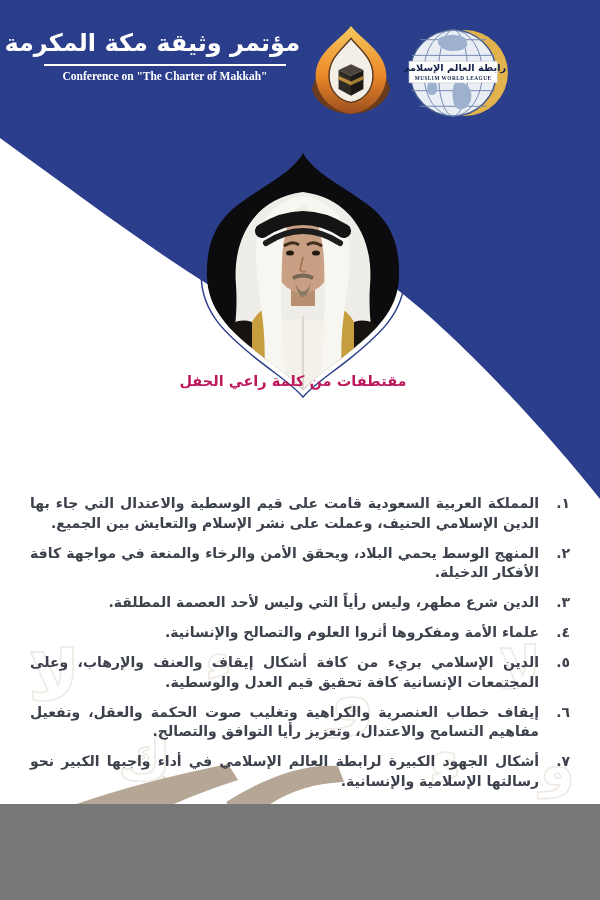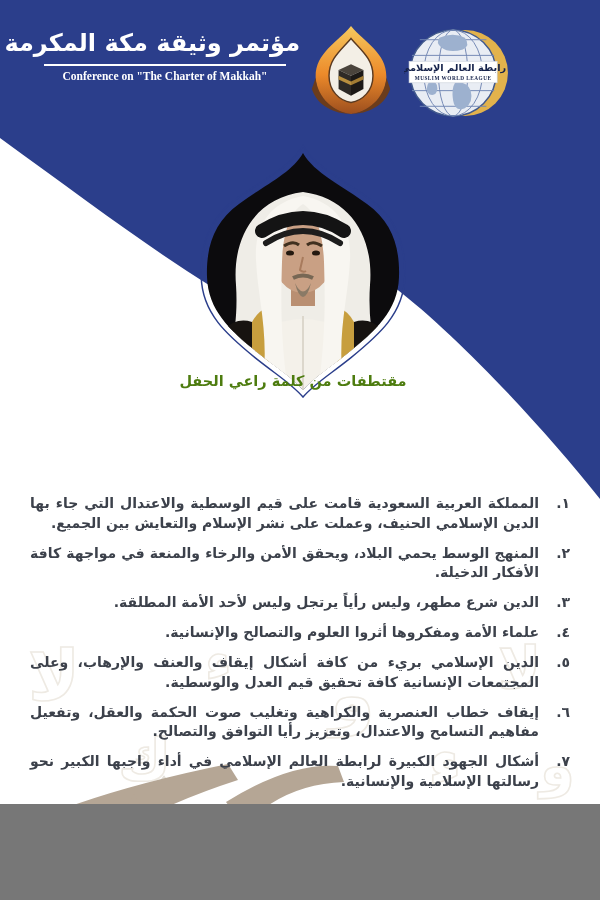--- a/index.html
+++ b/index.html
@@ -11,21 +11,21 @@
   
   .conf-logo{left:30px;top:28px;width:270px;text-align:center;color:#fff;z-index:5;}
   .conf-logo .ar{font-size:24px;font-weight:bold;white-space:nowrap;line-height:1.3;
                  letter-spacing:1px;direction:rtl;}
   .conf-logo .rule{border-top:2px solid #fff;margin:5px 14px 4px 14px;}
   .conf-logo .en{font-family:"Liberation Serif",serif;font-weight:bold;font-size:11.5px;
                  white-space:nowrap;}
 
   
   .caption{top:372px;left:0;right:14px;text-align:center;direction:rtl;
-           color:#4d7c0f;font-weight:bold;font-size:14.5px;line-height:19px;z-index:5;}
+           color:#be185d;font-weight:bold;font-size:14.5px;line-height:19px;z-index:5;}
   .king-name{top:410px;left:0;right:0;text-align:center;direction:rtl;
              color:#f1a33b;font-weight:bold;font-size:42px;line-height:66px;
              white-space:nowrap;z-index:5;}
 
   
   .points{top:494px;right:30px;left:30px;direction:rtl;z-index:3;margin:0;padding:0;
           list-style:none;color:#3c414b;font-weight:bold;font-size:14px;line-height:19.5px;}
   .points li{display:flex;gap:7px;margin-bottom:10.5px;}
   .points .num{flex:0 0 24px;text-align:right;}
   .points .txt{flex:1;text-align:justify;}
@@ -194,21 +194,21 @@
     <li>
       <span class="num">١.</span>
       <span class="txt">المملكة العربية السعودية قامت على قيم الوسطية والاعتدال التي جاء بها الدين الإسلامي الحنيف، وعملت على نشر الإسلام والتعايش بين الجميع.</span>
     </li>
     <li>
       <span class="num">٢.</span>
       <span class="txt">المنهج الوسط يحمي البلاد، ويحقق الأمن والرخاء والمنعة في مواجهة كافة الأفكار الدخيلة.</span>
     </li>
     <li>
       <span class="num">٣.</span>
-      <span class="txt">الدين شرع مطهر، وليس رأياً يرتجل وليس لأحد الأمة المطلقة.</span>
+      <span class="txt">الدين شرع مطهر، وليس رأياً التي وليس لأحد العصمة المطلقة.</span>
     </li>
     <li>
       <span class="num">٤.</span>
       <span class="txt">علماء الأمة ومفكروها أثروا العلوم والتصالح والإنسانية.</span>
     </li>
     <li>
       <span class="num">٥.</span>
       <span class="txt">الدين الإسلامي بريء من كافة أشكال إيقاف والعنف والإرهاب، وعلى المجتمعات الإنسانية كافة تحقيق قيم العدل والوسطية.</span>
     </li>
     <li>

